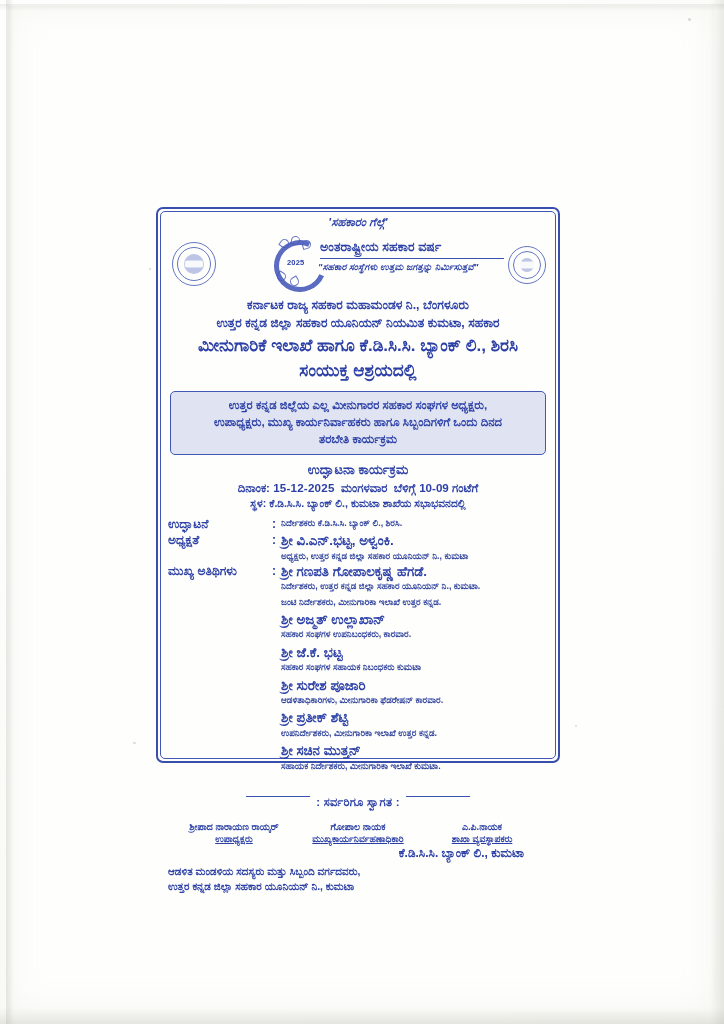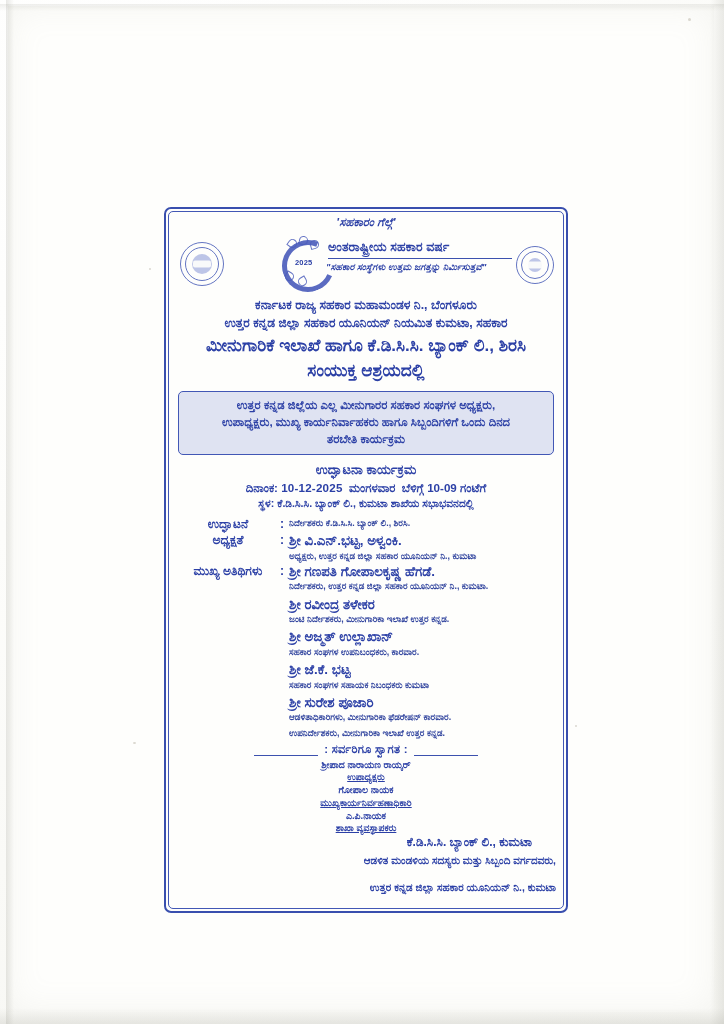--- a/index.html
+++ b/index.html
@@ -30,22 +30,22 @@
   .edge-shadow-b{position:absolute;left:0;bottom:0;width:100%;height:16px;
     background:linear-gradient(0deg,rgba(150,150,140,.20),rgba(150,150,140,0));}
   .edge-shadow-r{position:absolute;right:0;top:0;width:14px;height:100%;
     background:linear-gradient(270deg,rgba(150,150,140,.18),rgba(150,150,140,0));}
 
   .speck{position:absolute;background:#b9b4a6;opacity:.5;border-radius:50%;}
 
   
   #card{
     position:absolute;
-    left:164px;top:207px;
-    width:404px;height:706px;
+    left:156px;top:207px;
+    width:404px;height:556px;
     color:#2a3fa0;
   }
   .border-outer{
     position:absolute;inset:0;
     border:2.2px solid #394fae;
     border-radius:7px;
   }
   .border-inner{
     position:absolute;inset:4px;
     border:1px solid #4257b5;
@@ -154,55 +154,55 @@
   }
 
   
   .roster{margin-top:7px;}
   .row{
     display:flex;align-items:flex-start;
     margin-top:2px;
   }
   .role{
     flex:0 0 104px;
-    font-size:12.2px;font-weight:700;color:#2c40a6;line-height:1.2;text-align:center;
+    font-size:12.2px;font-weight:700;color:#2c40a6;line-height:1.2;
   }
   .colon{flex:0 0 9px;font-size:12.2px;font-weight:700;color:#2c40a6;}
   .nm-wrap{flex:1 1 auto;}
   .nm{
     font-size:13.4px;font-weight:700;color:#2c40a6;line-height:1.22;
     text-decoration:none;
   }
   .desig{
     font-size:8.8px;font-weight:600;color:#33469f;line-height:1.3;margin-top:1px;
   }
   .guest-extra{margin-top:4px;padding-left:113px;}
   .guest-extra .nm{font-size:13.4px;}
 
   
   .welcome{
-    display:flex;align-items:flex-end;justify-content:center;
-    margin-top:4px;gap:6px;
+    display:flex;align-items:flex-start;justify-content:center;
+    margin-top:24px;gap:6px;
   }
   .welcome .bar{flex:0 0 64px;height:0;border-top:1.3px solid #3c51ae;}
   .welcome .txt{font-size:11.4px;font-weight:700;color:#2c40a6;letter-spacing:.3px;}
 
   
   .sigs{
-    display:flex;justify-content:flex-start;margin-top:3px;padding:0 4px;flex-direction:column;
+    display:flex;justify-content:flex-start;margin-top:12px;padding:0 4px;
   }
   .sig{text-align:center;flex:1 1 0;}
   .sig .n{font-size:9.4px;font-weight:700;color:#2c40a6;line-height:1.3;}
   .sig .r{font-size:9.2px;font-weight:700;color:#2c40a6;line-height:1.3;margin-top:1px;text-decoration:underline;}
   .sig-bank{
     text-align:right;font-size:12px;font-weight:700;color:#2c40a6;
     margin-top:0px;padding-right:24px;
   }
   .foot{
-    text-align:right;font-size:10.4px;font-weight:700;color:#2c40a6;
+    text-align:left;font-size:10.4px;font-weight:700;color:#2c40a6;
     line-height:1.45;margin-top:4px;
   }
 </style>
 </head>
 <body>
 
 <div id="scan">
 
   <div class="paper"></div>
   <div class="edge-shadow-l"></div>
@@ -260,21 +260,21 @@
       <div class="hl-box">
         <div class="hl-line">ಉತ್ತರ ಕನ್ನಡ ಜಿಲ್ಲೆಯ ಎಲ್ಲ ಮೀನುಗಾರರ ಸಹಕಾರ ಸಂಘಗಳ ಅಧ್ಯಕ್ಷರು,</div>
         <div class="hl-line">ಉಪಾಧ್ಯಕ್ಷರು, ಮುಖ್ಯ ಕಾರ್ಯನಿರ್ವಾಹಕರು ಹಾಗೂ ಸಿಬ್ಬಂದಿಗಳಿಗೆ ಒಂದು ದಿನದ</div>
         <div class="hl-line">ತರಬೇತಿ ಕಾರ್ಯಕ್ರಮ</div>
       </div>
 
       <div class="sec-title">ಉದ್ಘಾಟನಾ ಕಾರ್ಯಕ್ರಮ</div>
 
       <div class="meta">
         <span>ದಿನಾಂಕ:</span>
-        <span class="dt">10-12-2025</span>
+        <span class="dt">15-12-2025</span>
         &nbsp;<span>ಮಂಗಳವಾರ</span>
         &nbsp;<span>ಬೆಳಿಗ್ಗೆ 10-09 ಗಂಟೆಗೆ</span>
       </div>
 
       <div class="meta2">
         <span>ಸ್ಥಳ:</span>
         <span>ಕೆ.ಡಿ.ಸಿ.ಸಿ. ಬ್ಯಾಂಕ್ ಲಿ., ಕುಮಟಾ ಶಾಖೆಯ ಸಭಾಭವನದಲ್ಲಿ</span>
       </div>
 
       <div class="roster">
@@ -299,37 +299,41 @@
         <div class="row">
           <div class="role">ಮುಖ್ಯ ಅತಿಥಿಗಳು</div>
           <div class="colon">:</div>
           <div class="nm-wrap">
             <div class="nm">ಶ್ರೀ ಗಣಪತಿ ಗೋಪಾಲಕೃಷ್ಣ ಹೆಗಡೆ.</div>
             <div class="desig">ನಿರ್ದೇಶಕರು, ಉತ್ತರ ಕನ್ನಡ ಜಿಲ್ಲಾ ಸಹಕಾರ ಯೂನಿಯನ್ ನಿ.,  ಕುಮಟಾ.</div>
           </div>
         </div>
 
         <div class="guest-extra">
-          <div class="nm">ಶ್ರೀ ರವೀಂದ್ರ ತಳೇಕರ</div>
           <div class="desig">ಜಂಟಿ ನಿರ್ದೇಶಕರು, ಮೀನುಗಾರಿಕಾ ಇಲಾಖೆ ಉತ್ತರ ಕನ್ನಡ.</div>
         </div>
         <div class="guest-extra">
           <div class="nm">ಶ್ರೀ ಅಜ್ಮತ್ ಉಲ್ಲಾಖಾನ್</div>
           <div class="desig">ಸಹಕಾರ ಸಂಘಗಳ ಉಪನಿಬಂಧಕರು, ಕಾರವಾರ.</div>
         </div>
         <div class="guest-extra">
           <div class="nm">ಶ್ರೀ ಜೆ.ಕೆ. ಭಟ್ಟ</div>
           <div class="desig">ಸಹಕಾರ ಸಂಘಗಳ ಸಹಾಯಕ ನಿಬಂಧಕರು ಕುಮಟಾ</div>
         </div>
         <div class="guest-extra">
           <div class="nm">ಶ್ರೀ ಸುರೇಶ ಪೂಜಾರಿ</div>
           <div class="desig">ಆಡಳಿತಾಧಿಕಾರಿಗಳು, ಮೀನುಗಾರಿಕಾ ಫೆಡರೇಷನ್ ಕಾರವಾರ.</div>
         </div>
         <div class="guest-extra">
+          <div class="nm">ಶ್ರೀ ಪ್ರತೀಕ್ ಶೆಟ್ಟಿ</div>
           <div class="desig">ಉಪನಿರ್ದೇಶಕರು, ಮೀನುಗಾರಿಕಾ ಇಲಾಖೆ ಉತ್ತರ ಕನ್ನಡ.</div>
+        </div>
+        <div class="guest-extra">
+          <div class="nm">ಶ್ರೀ ಸಚಿನ ಮುತ್ತನ್</div>
+          <div class="desig">ಸಹಾಯಕ ನಿರ್ದೇಶಕರು, ಮೀನುಗಾರಿಕಾ ಇಲಾಖೆ ಕುಮಟಾ.</div>
         </div>
       </div>
 
       <div class="welcome">
         <div class="bar"></div>
         <div class="txt">: ಸರ್ವರಿಗೂ ಸ್ವಾಗತ :</div>
         <div class="bar"></div>
       </div>
 
       <div class="sigs">
@@ -342,17 +346,17 @@
           <div class="r">ಮುಖ್ಯಕಾರ್ಯನಿರ್ವಹಣಾಧಿಕಾರಿ</div>
         </div>
         <div class="sig">
           <div class="n">ಎ.ಪಿ.ನಾಯಕ</div>
           <div class="r">ಶಾಖಾ ವ್ಯವಸ್ಥಾಪಕರು</div>
         </div>
       </div>
       <div class="sig-bank">ಕೆ.ಡಿ.ಸಿ.ಸಿ. ಬ್ಯಾಂಕ್ ಲಿ., ಕುಮಟಾ</div>
 
       <div class="foot">ಆಡಳಿತ ಮಂಡಳಿಯ ಸದಸ್ಯರು ಮತ್ತು ಸಿಬ್ಬಂದಿ ವರ್ಗದವರು,</div>
-      <div class="foot" style="margin-top:12px">ಉತ್ತರ ಕನ್ನಡ ಜಿಲ್ಲಾ ಸಹಕಾರ ಯೂನಿಯನ್ ನಿ., ಕುಮಟಾ</div>
+      <div class="foot" style="margin-top:0">ಉತ್ತರ ಕನ್ನಡ ಜಿಲ್ಲಾ ಸಹಕಾರ ಯೂನಿಯನ್ ನಿ., ಕುಮಟಾ</div>
 
     </div>
   </div>
 </div>
 
 </body></html>

